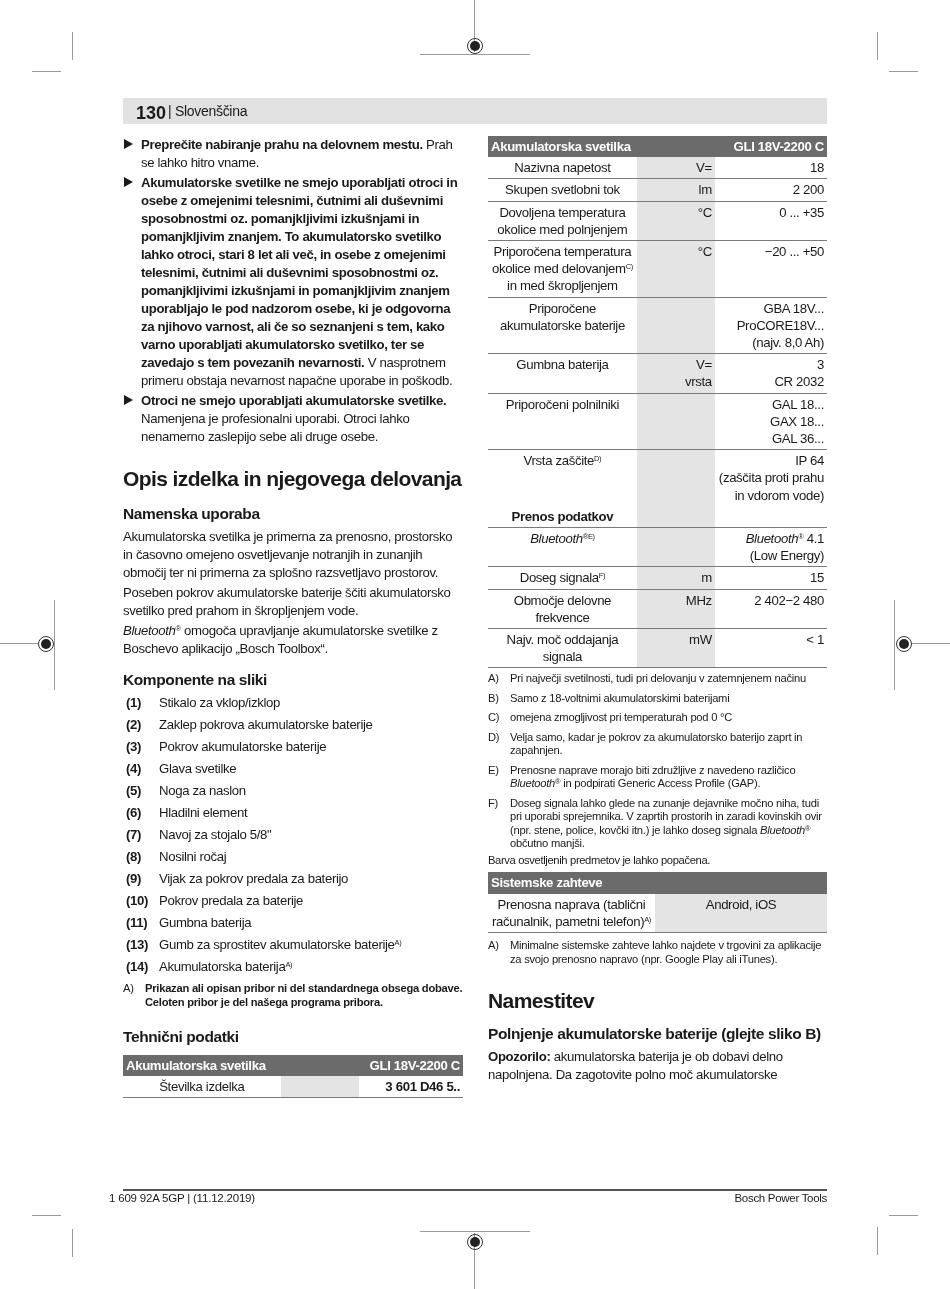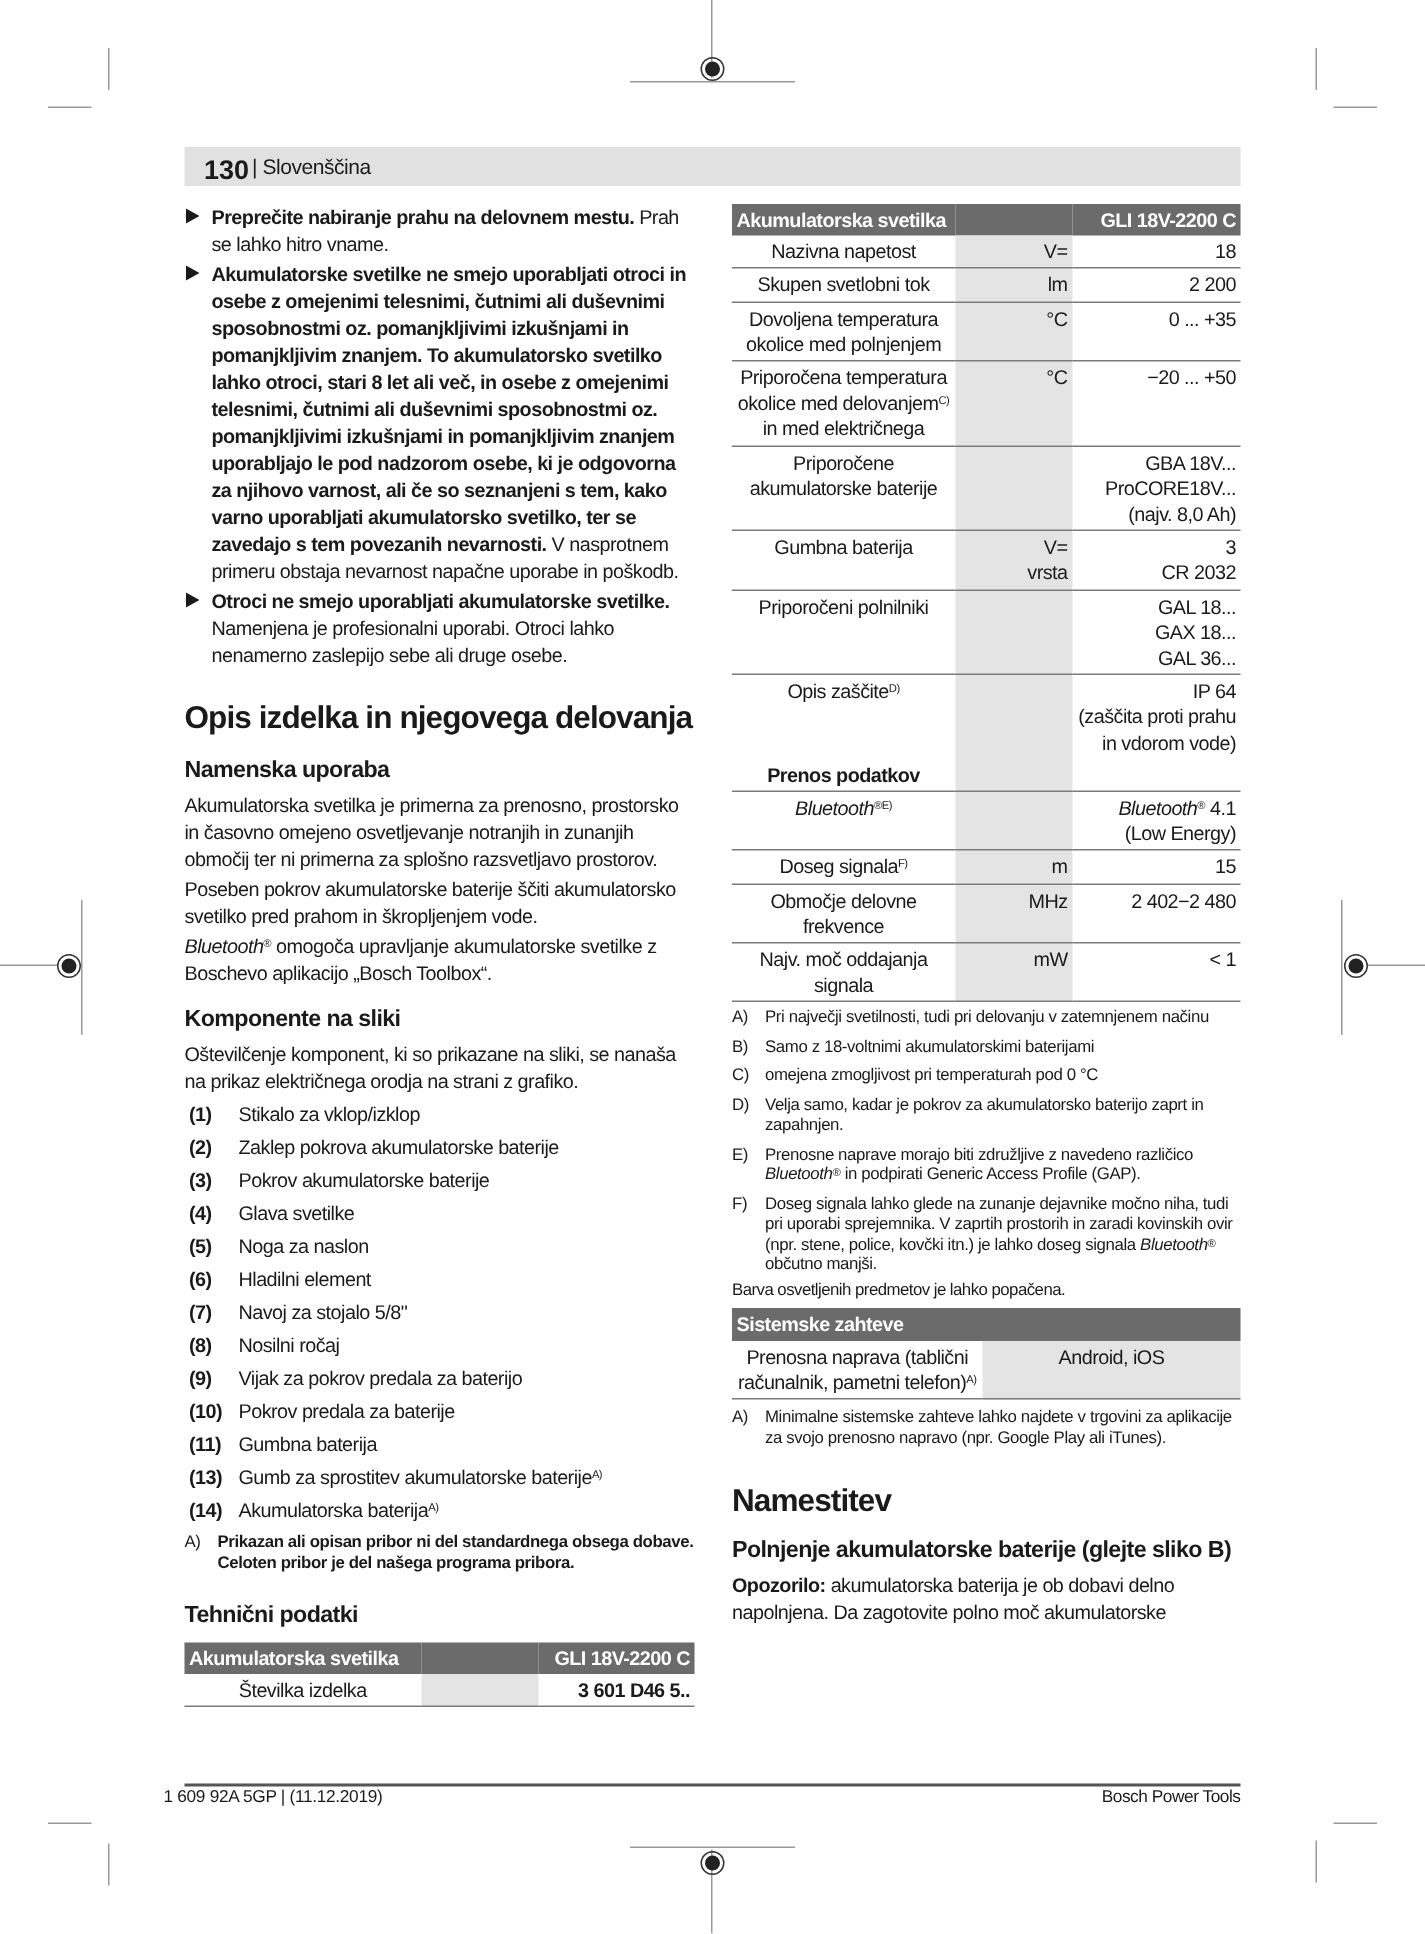--- a/index.html
+++ b/index.html
@@ -102,21 +102,20 @@
   </div>
 
   <h1 class="sec">Opis izdelka in njegovega delovanja</h1>
 
   <h2 class="sub">Namenska uporaba</h2>
   <p class="par">Akumulatorska svetilka je primerna za prenosno, prostorsko in časovno omejeno osvetljevanje notranjih in zunanjih območij ter ni primerna za splošno razsvetljavo prostorov.</p>
   <p class="par">Poseben pokrov akumulatorske baterije ščiti akumulatorsko svetilko pred prahom in škropljenjem vode.</p>
   <p class="par"><i>Bluetooth</i><sup>®</sup><span> omogoča upravljanje akumulatorske svetilke z Boschevo aplikacijo „Bosch Toolbox“.</span></p>
 
   <h2 class="sub" style="margin-top:12px;">Komponente na sliki</h2>
-  <p class="par">Oštevilčenje komponent, ki so prikazane na sliki, se nanaša na prikaz električnega orodja na strani z grafiko.</p>
 
   <div id="comp-list">
       <div class="comp">
         <span class="n">(1)</span>
         <span class="t"><span>Stikalo za vklop/izklop</span></span>
       </div>
       <div class="comp">
         <span class="n">(2)</span>
         <span class="t"><span>Zaklep pokrova akumulatorske baterije</span></span>
       </div>
@@ -207,21 +206,21 @@
           <td class=""><span>Skupen svetlobni tok</span></td>
           <td class="u"><span>lm</span></td>
           <td class="v"><span>2 200</span></td>
         </tr>
         <tr>
           <td class=""><span>Dovoljena temperatura okolice med polnjenjem</span></td>
           <td class="u"><span>°C</span></td>
           <td class="v"><span>0 ... +35</span></td>
         </tr>
         <tr>
-          <td class=""><span>Priporočena temperatura okolice med delovanjem</span><sup>C)</sup><span> in med električnega</span></td>
+          <td class=""><span>Priporočena temperatura okolice med delovanjem</span><sup>C)</sup><span> in med škropljenjem</span></td>
           <td class="u"><span>°C</span></td>
           <td class="v"><span>−20 ... +50</span></td>
         </tr>
         <tr>
           <td class=""><span>Priporočene akumulatorske baterije</span></td>
           <td class="u"><span></span></td>
           <td class="v">
             <div>GBA 18V...</div>
             <div>ProCORE18V...</div>
             <div>(najv. 8,0 Ah)</div>
@@ -241,21 +240,21 @@
         <tr>
           <td class=""><span>Priporočeni polnilniki</span></td>
           <td class="u"><span></span></td>
           <td class="v">
             <div>GAL 18...</div>
             <div>GAX 18...</div>
             <div>GAL 36...</div>
           </td>
         </tr>
         <tr>
-          <td class=" nob"><span>Opis zaščite</span><sup>D)</sup></td>
+          <td class=" nob"><span>Vrsta zaščite</span><sup>D)</sup></td>
           <td class="u nob"><span></span></td>
           <td class="v nob">
             <div>IP 64</div>
             <div>(zaščita proti prahu in vdorom vode)</div>
           </td>
         </tr>
       </tbody>
     <tbody>
         <tr class="bold">
       <td>Prenos podatkov</td>

